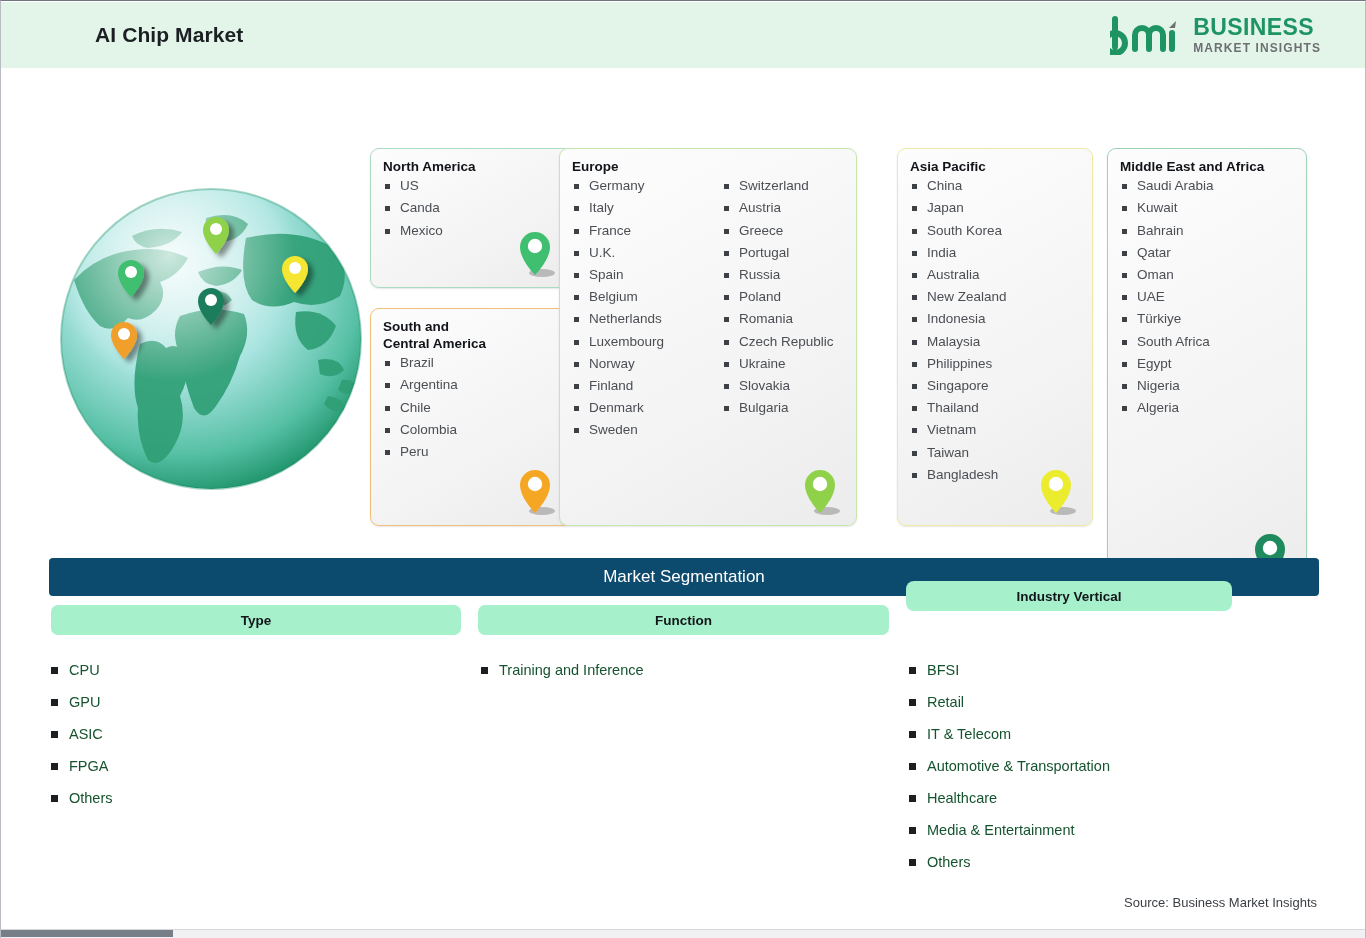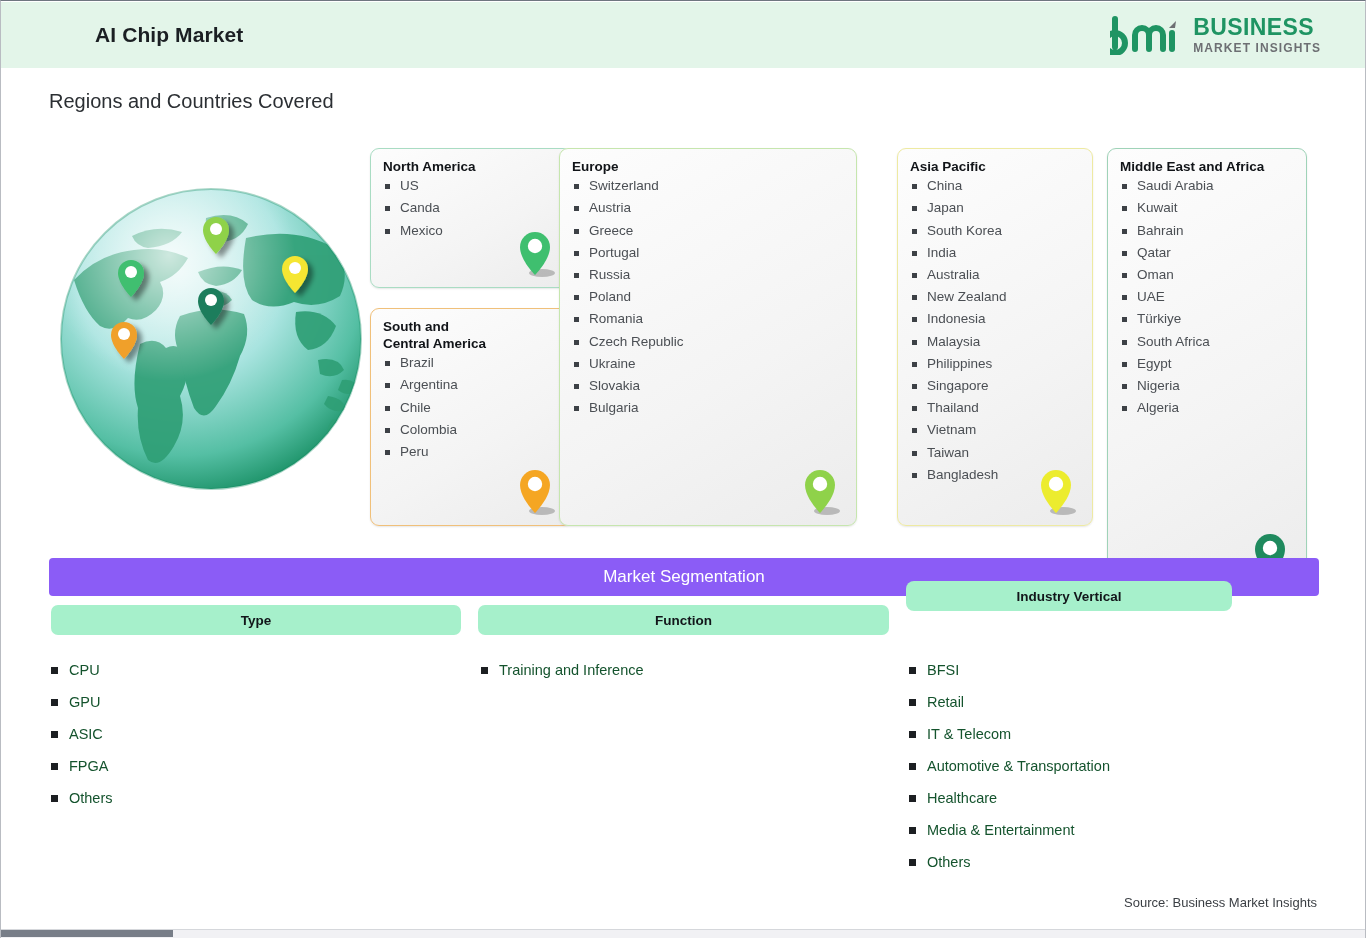--- a/index.html
+++ b/index.html
@@ -130,21 +130,21 @@
 
   .card-pad { padding: 9px 11px 0 12px; }
   #card-eu  .card-pad { padding: 9px 11px 0 12px; }
   #card-eu  .col-a { width: 150px; }
 
   
   .seg-banner {
     position: absolute;
     left: 48px; top: 557px;
     width: 1270px; height: 38px;
-    background: #8b5cf6;
+    background: #0c4a6e;
     border-radius: 4px;
     display: flex; align-items: center; justify-content: center;
     color: #ffffff;
     font-size: 17px;
   }
   .seg-head {
     position: absolute;
     height: 30px;
     background: #a6f0cb;
     border-radius: 7px;
@@ -215,21 +215,20 @@
         <path d="M62 34 L62 18" fill="none" stroke="#1f9463" stroke-width="6" stroke-linecap="round"></path>
         <path d="M59 13 L66 6 L65 13 Z" fill="#6d6f73"></path>
       </svg>
       <div class="logo-text">
         <span class="logo-business">BUSINESS</span>
         <span class="logo-insights">MARKET INSIGHTS</span>
       </div>
     </div>
   </div>
 
-  <div class="section-title">Regions and Countries Covered</div>
 
   <div class="globe-wrap">
     <svg width="310" height="310" viewBox="0 0 310 310">
       <defs>
         <radialGradient id="oceanG" cx="40%" cy="28%" r="78%">
           <stop offset="0%" stop-color="#d8f3f1"></stop>
           <stop offset="45%" stop-color="#a9e4e0"></stop>
           <stop offset="78%" stop-color="#55bfa4"></stop>
           <stop offset="100%" stop-color="#128a5d"></stop>
         </radialGradient>
@@ -339,20 +338,34 @@
       <ellipse cx="28" cy="44" rx="13" ry="4" fill="#000" opacity=".22"></ellipse>
       <path d="M6 18 a15 15 0 0 1 30 0 c0 13 -15 28 -15 28 s-15 -15 -15 -28 z" fill="#f5a623"></path>
       <circle cx="21" cy="17" r="7.2" fill="#ffffff"></circle>
     </svg>
   </div>
 
   <div class="card" id="card-eu">
     <div class="card-pad">
       <div class="card-title">Europe</div>
       <div class="card-cols">
+        <ul class="clist col-a">
+          <li>Germany</li>
+          <li>Italy</li>
+          <li>France</li>
+          <li>U.K.</li>
+          <li>Spain</li>
+          <li>Belgium</li>
+          <li>Netherlands</li>
+          <li>Luxembourg</li>
+          <li>Norway</li>
+          <li>Finland</li>
+          <li>Denmark</li>
+          <li>Sweden</li>
+        </ul>
         <ul class="clist col-b">
           <li>Switzerland</li>
           <li>Austria</li>
           <li>Greece</li>
           <li>Portugal</li>
           <li>Russia</li>
           <li>Poland</li>
           <li>Romania</li>
           <li>Czech Republic</li>
           <li>Ukraine</li>

